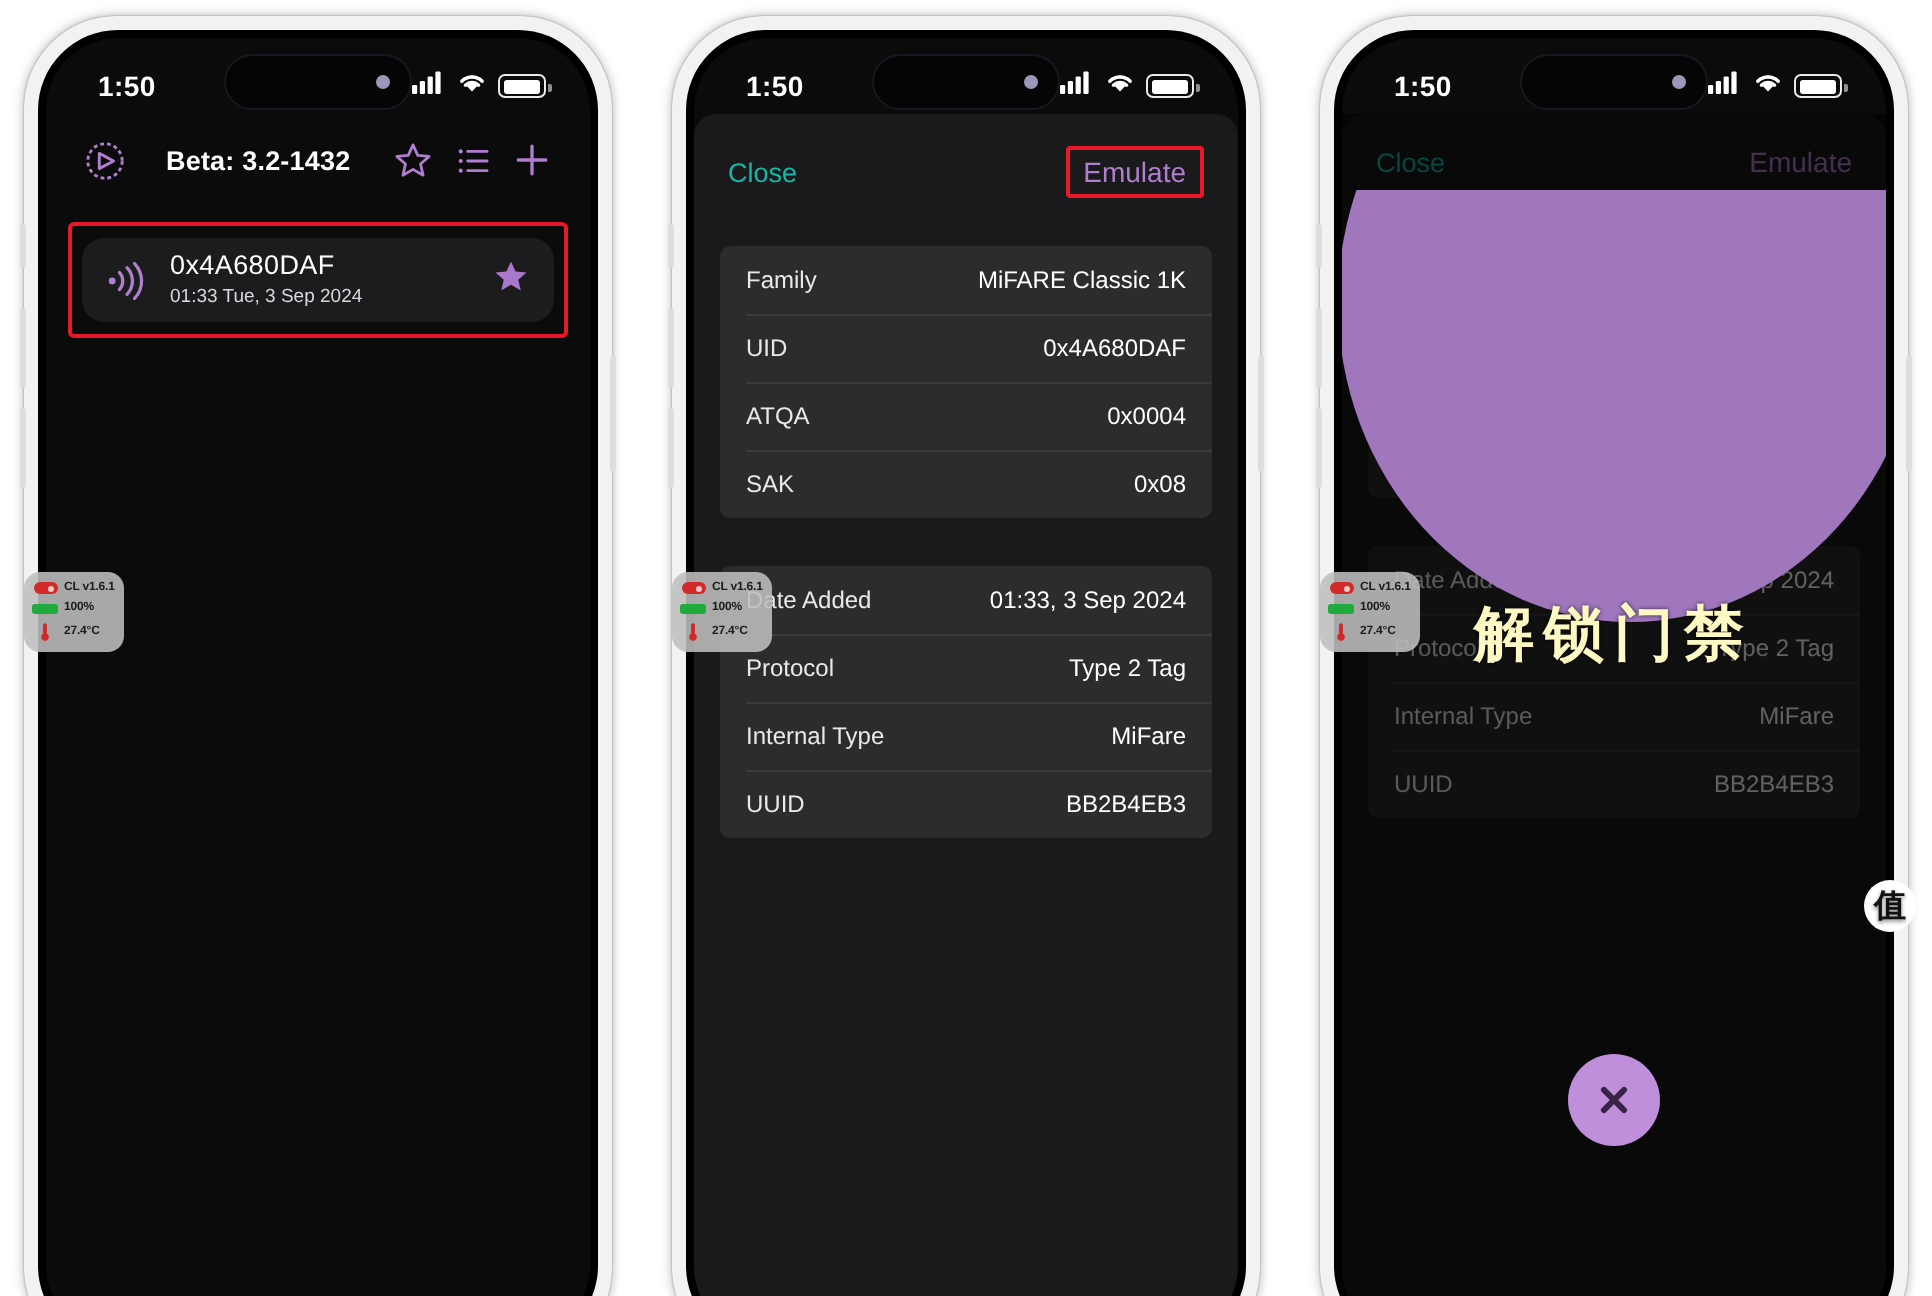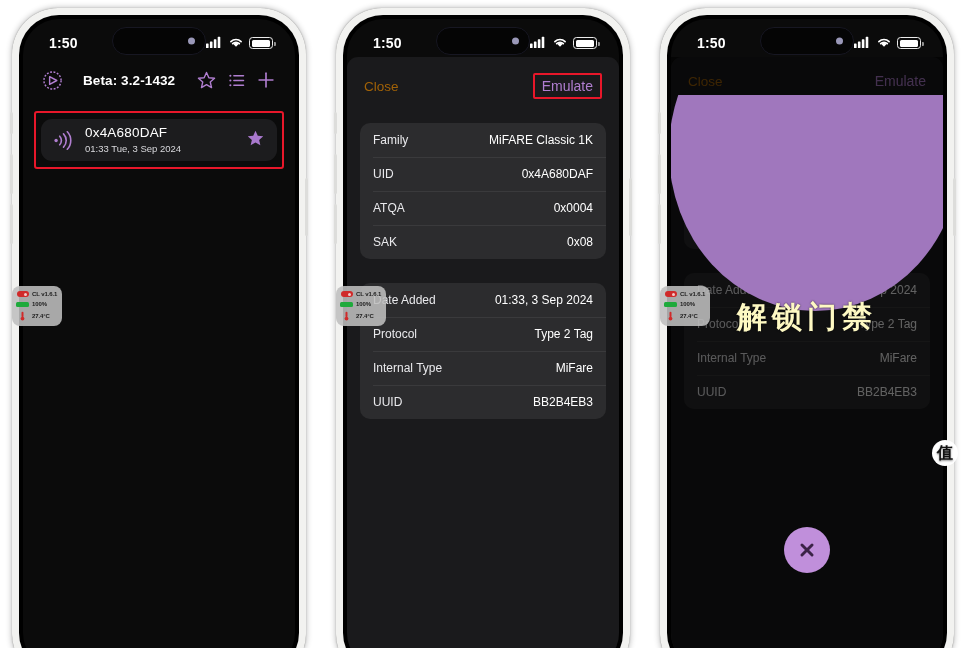--- a/index.html
+++ b/index.html
@@ -211,37 +211,37 @@
     background: #1a1a1c;
     border-radius: 11px 11px 0 0;
   }
   .sheet-head {
     display: flex;
     align-items: center;
     justify-content: space-between;
     padding: 16px 17px 12px 17px;
   }
   .sheet-close {
-    color: #a16207;
+    color: #14b8a6;
     font-size: 13.5px;
   }
   .emulate-wrap {
     border: 2px solid #e8172a;
     border-radius: 2px;
     padding: 3px 7px;
   }
   .sheet-emulate {
     color: #b07ed0;
     font-size: 14px;
   }
 
   .info-group {
     margin: 12px 13px 0 13px;
     background: #2c2c2e;
-    border-radius: 10px;
+    border-radius: 5px;
     overflow: hidden;
   }
   .info-row {
     display: flex;
     align-items: center;
     justify-content: space-between;
     height: 34px;
     padding: 0 13px;
     position: relative;
   }

